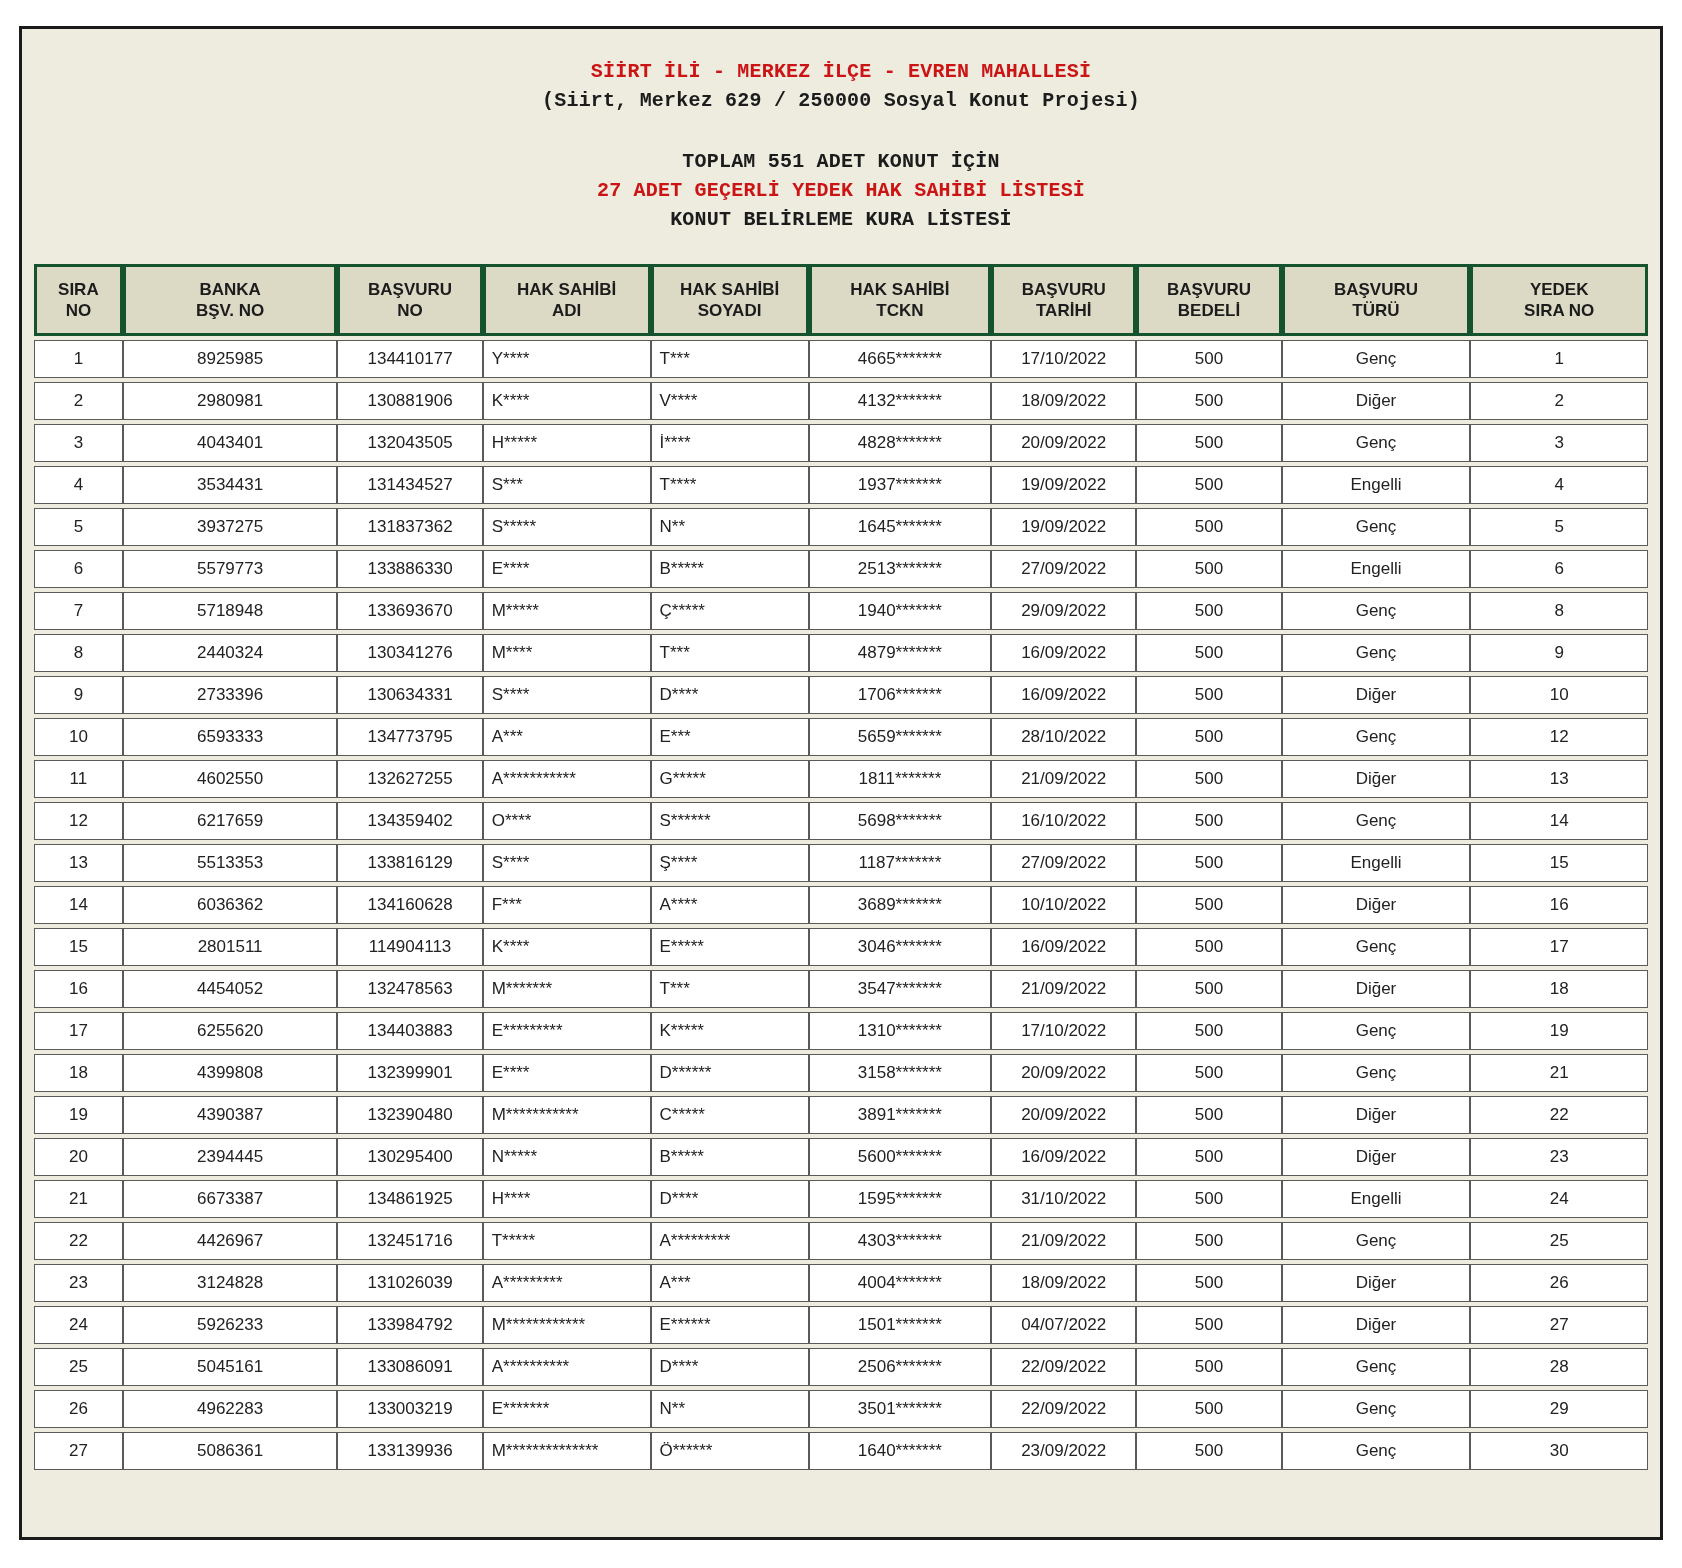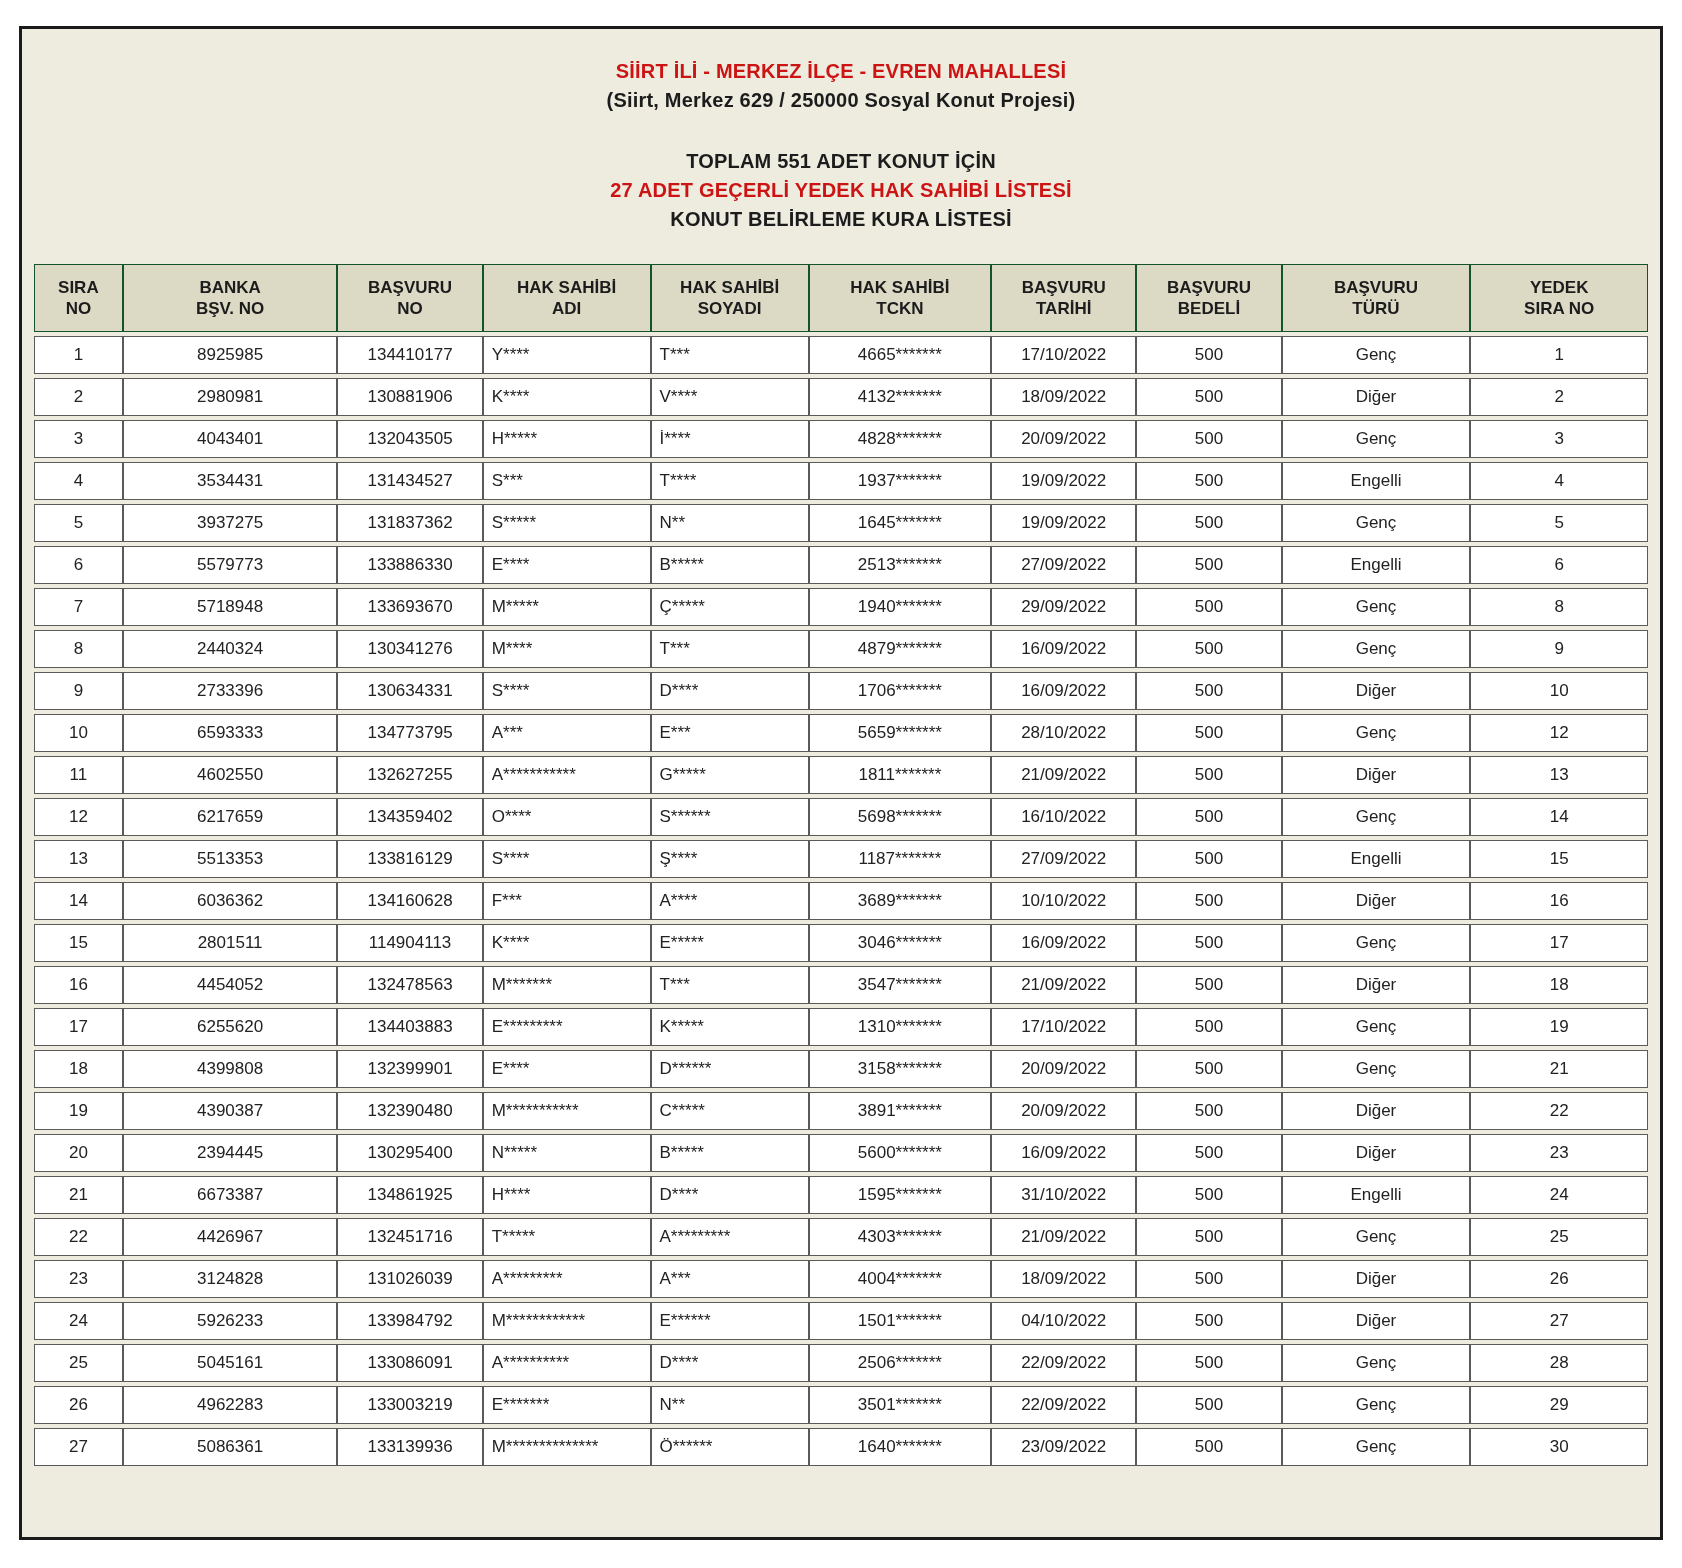--- a/index.html
+++ b/index.html
@@ -17,35 +17,36 @@
     background: #edecdf;
     padding: 28px 12px 14px 12px;
   }
   .title-block {
     text-align: center;
     font-weight: bold;
     font-size: 20px;
     line-height: 29px;
     color: #1c1c1c;
     letter-spacing: 0.2px;
+    font-family: Liberation Mono, monospace;
   }
   .title-line { white-space: pre-line; }
   .red { color: #cc1414; }
   .title-gap { height: 32px; }
 
   table.kura {
     width: 100%;
     border-collapse: separate;
     border-spacing: 0 4px;
     margin-top: 26px;
     table-layout: fixed;
   }
   table.kura thead th {
     background: #dcd9c5;
-    border: 1px solid #14532d;
+    border: 3px solid #14532d;
     font-size: 17px;
     font-weight: bold;
     color: #1c1c1c;
     text-align: center;
     vertical-align: middle;
     padding: 12px 4px;
     white-space: pre-line;
     line-height: 21px;
   }
   table.kura tbody td {
@@ -390,21 +391,21 @@
           <td>Diğer</td>
           <td>26</td>
         </tr>
         <tr>
           <td>24</td>
           <td>5926233</td>
           <td>133984792</td>
           <td class="left">M************</td>
           <td class="left">E******</td>
           <td>1501*******</td>
-          <td>04/10/2022</td>
+          <td>04/07/2022</td>
           <td>500</td>
           <td>Diğer</td>
           <td>27</td>
         </tr>
         <tr>
           <td>25</td>
           <td>5045161</td>
           <td>133086091</td>
           <td class="left">A**********</td>
           <td class="left">D****</td>

